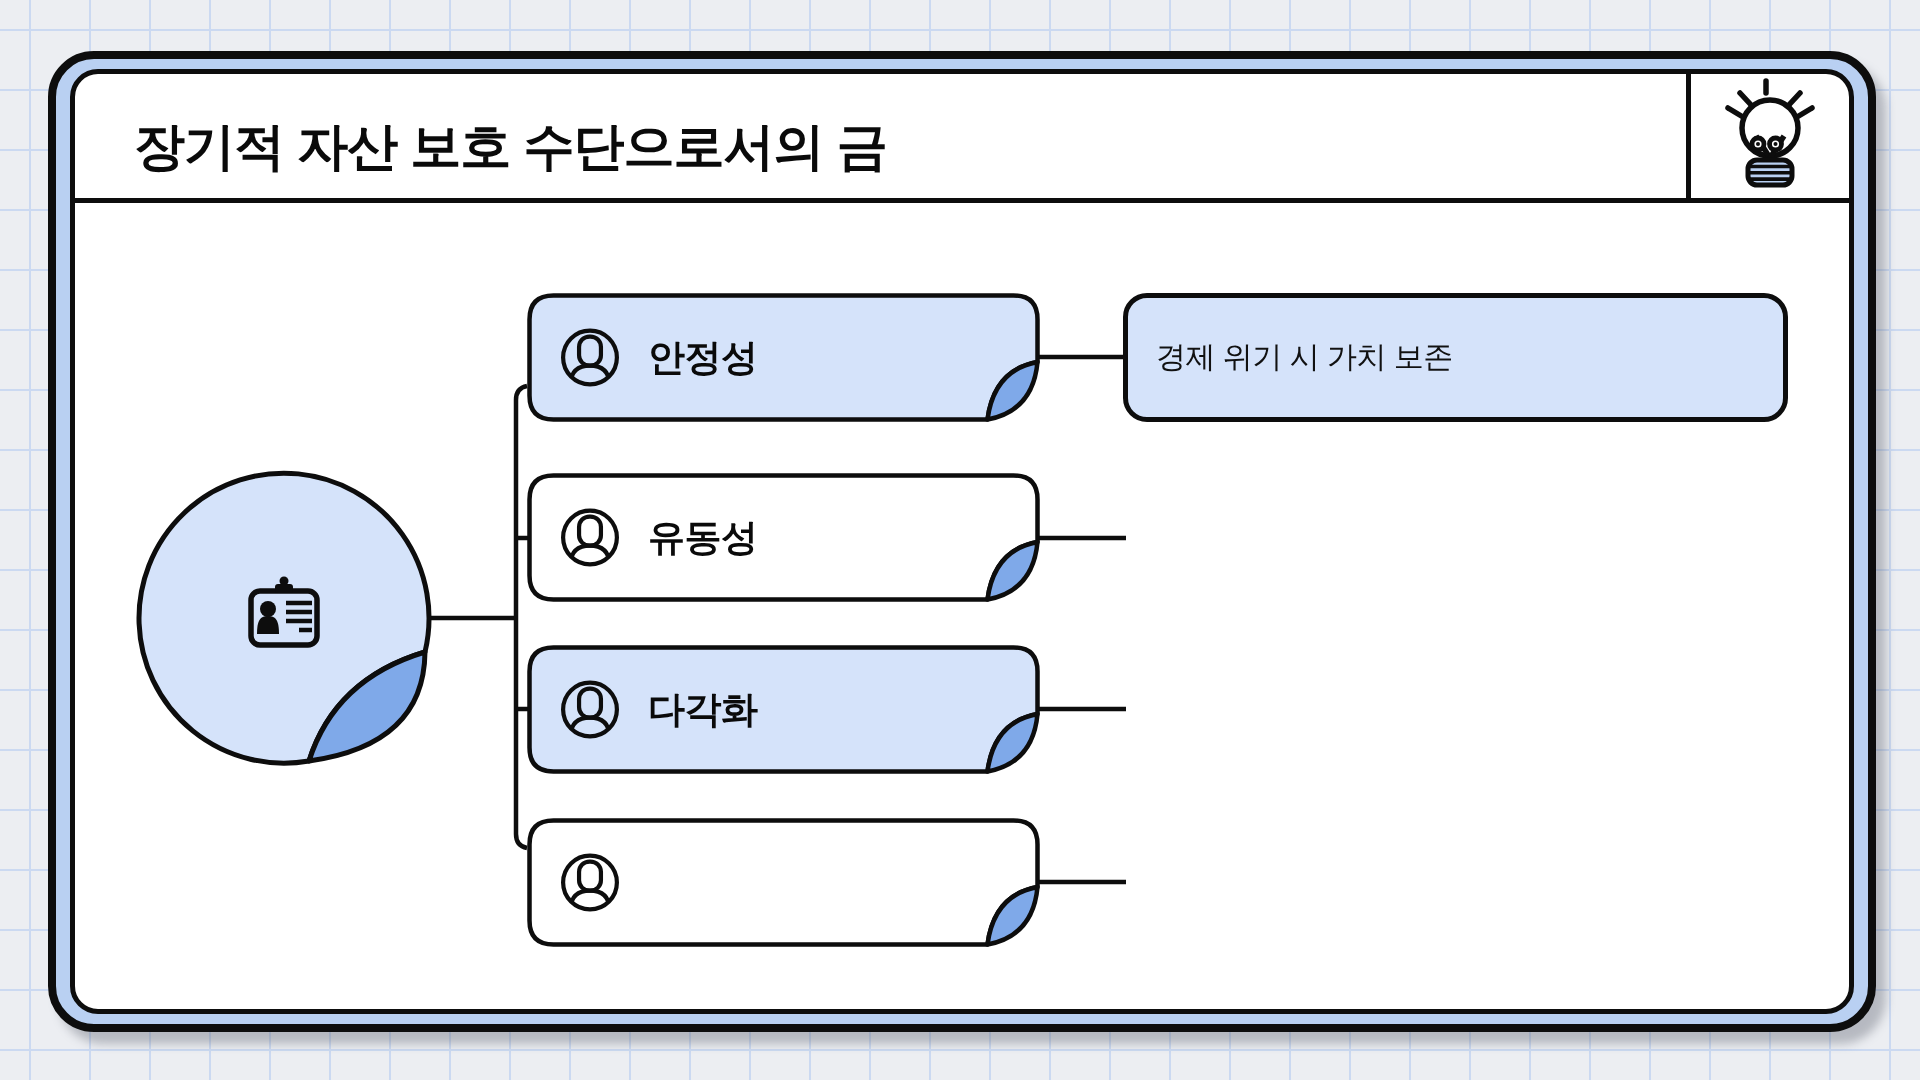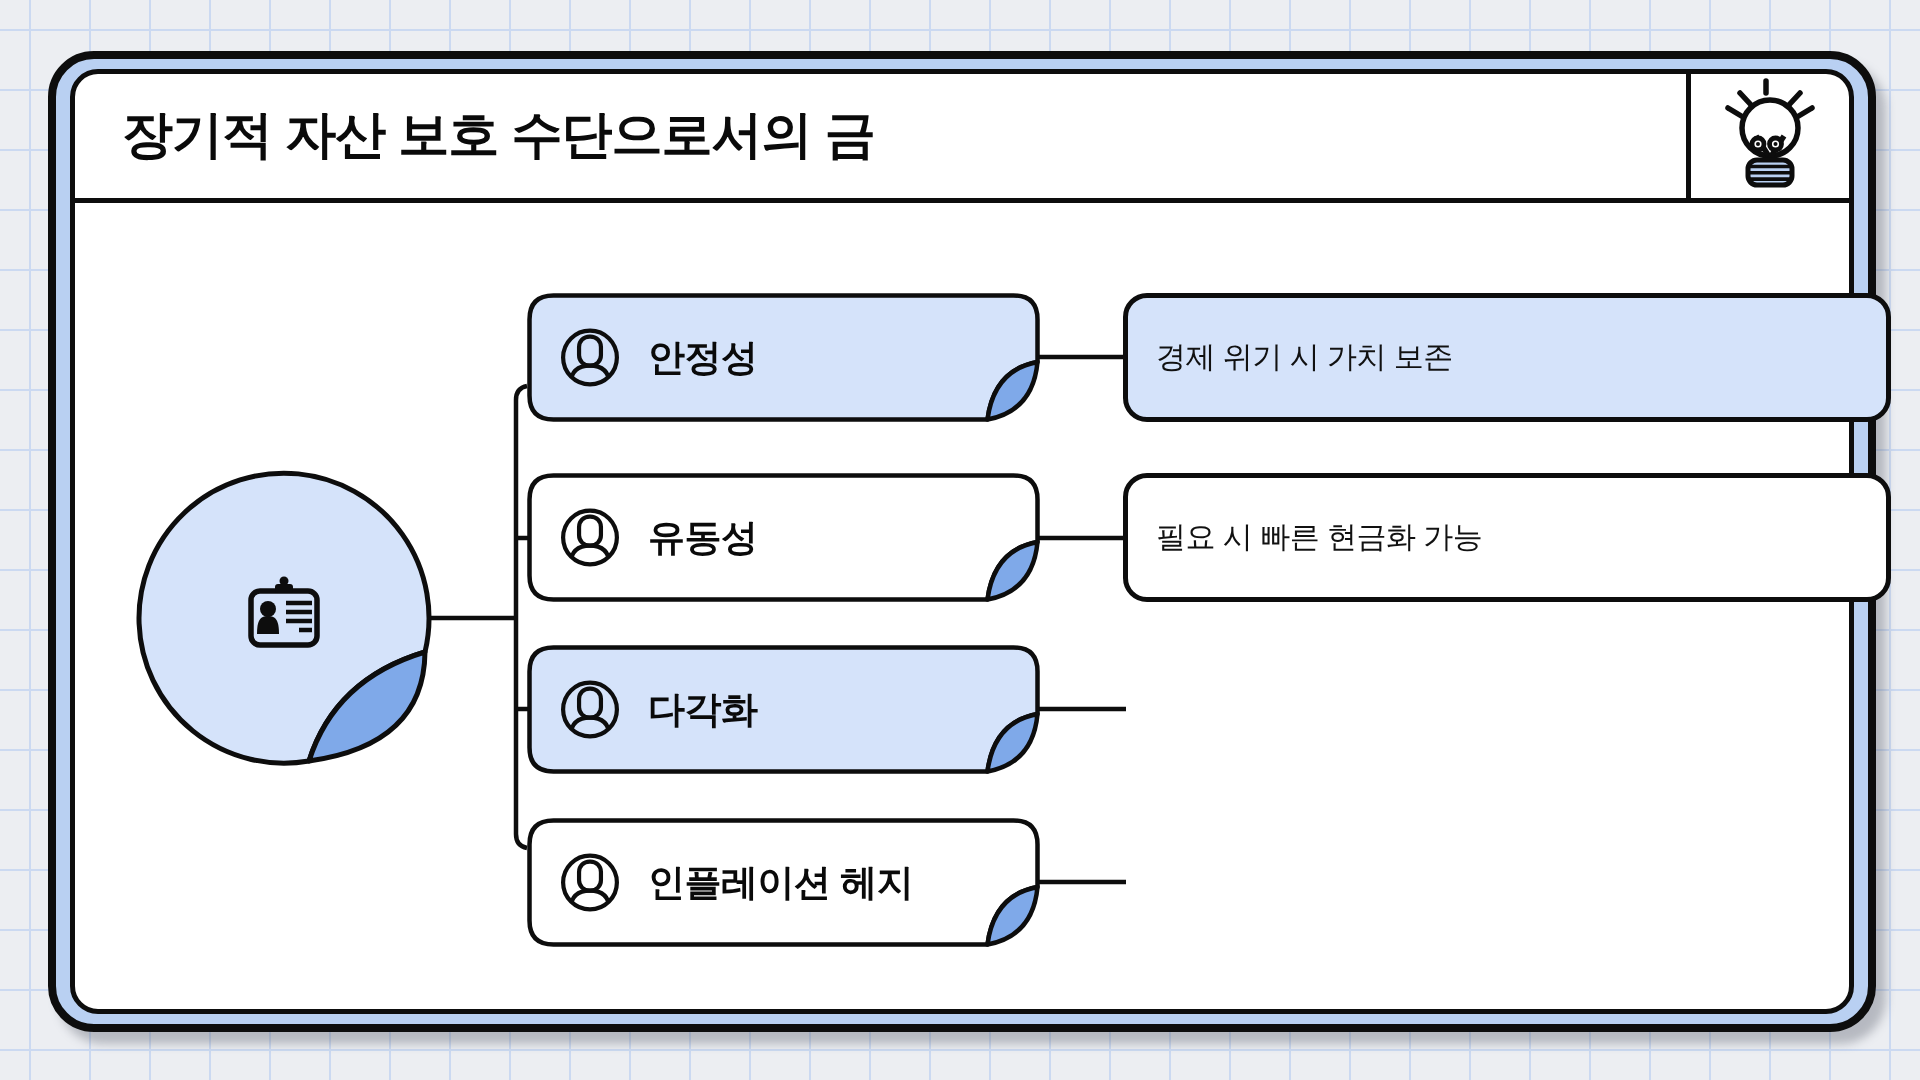--- a/index.html
+++ b/index.html
@@ -29,34 +29,34 @@
   }
   .header-rule{
     position:absolute;left:73px;top:198px;width:1779px;height:5px;
     background:var(--ink,#0d0d0d);
   }
   .header-vrule{
     position:absolute;left:1686px;top:72px;width:5px;height:131px;
     background:var(--ink,#0d0d0d);
   }
   .title{
-    position:absolute;left:122px;top:104px;margin:0;
+    position:absolute;left:122px;top:104px;margin:12px;
     font-size:51px;line-height:62px;font-weight:800;letter-spacing:-1px;
     color:#0a0a0a;white-space:nowrap;
   }
   .connectors{position:absolute;left:0;top:0;}
   .node{position:absolute;left:527px;width:513px;height:129px;text-align:center;}
   .node svg.shape{position:absolute;left:0;top:0;overflow:visible;}
   .node .label{
     position:absolute;left:121px;top:50%;transform:translateY(-50%);
     font-size:37px;font-weight:600;letter-spacing:-0.5px;color:#0a0a0a;white-space:nowrap;
   }
   .r1{top:293px;} .r2{top:473px;} .r3{top:645px;} .r4{top:818px;}
   .desc{
-    position:absolute;left:1123px;width:768px;height:129px;box-sizing:border-box;
+    position:absolute;left:1123px;width:665px;height:129px;box-sizing:border-box;
     border:5px solid var(--ink,#0d0d0d);border-radius:24px;background:#ffffff;
     display:flex;align-items:center;padding-left:28px;
   }
   .desc .desc-text{font-size:30px;color:#111;letter-spacing:-0.5px;white-space:nowrap;}
   .blue-fill{background:var(--boxblue,#d5e3fa);}
   .sticker{position:absolute;left:128px;top:462px;}
   .bulb{position:absolute;left:1712px;top:66px;}
   .stroke-ink{stroke:var(--ink,#0d0d0d);}
 </style>
 </head>
@@ -150,28 +150,24 @@
     </svg>
     <span class="label">유동성</span>
   </div>
 
   <div class="node r4">
     <svg class="shape" width="513" height="129" viewBox="0 0 513 129">
       <path class="node-body stroke-ink" d="M 26.5,2.5 L 486.5,2.5 Q 510.5,2.5 510.5,26.5 L 510.5,69 Q 467,77 460.5,126.5 L 26.5,126.5 Q 2.5,126.5 2.5,102.5 L 2.5,26.5 Q 2.5,2.5 26.5,2.5 Z" fill="#ffffff" stroke-width="4.5" stroke-linejoin="round"></path>
       <path class="stroke-ink" d="M 510.5,69 Q 467,77 460.5,126.5 Q 506,118 510.5,69 Z" fill="var(--flap,#7fa9e9)" stroke-width="4.5" stroke-linejoin="round"></path>
       <use href="#avatar" x="32" y="33.5" width="62" height="62"></use>
     </svg>
-    <span class="label">인플레이션 헤지</span>
   </div>
 
   <div class="desc r1 blue-fill">
     <span class="desc-text">경제 위기 시 가치 보존</span>
-  </div>
-  <div class="desc r2">
-    <span class="desc-text">필요 시 빠른 현금화 가능</span>
   </div>
 
   <svg class="sticker" width="312" height="312" viewBox="0 0 312 312">
     <path d="M297,190 A145,145 0 1 0 181,299 Q207,217 297,190 Z" fill="var(--boxblue,#d5e3fa)" class="stroke-ink" stroke-width="5" stroke-linejoin="round"></path>
     <path d="M297,190 Q207,217 181,299 Q296,283 297,190 Z" fill="var(--flap,#7fa9e9)" class="stroke-ink" stroke-width="5" stroke-linejoin="round"></path>
     <g>
       <rect x="123" y="129" width="66" height="54" rx="9" fill="none" class="stroke-ink" stroke-width="5.5"></rect>
       <circle cx="156" cy="119" r="4.5" fill="#0d0d0d"></circle>
       <rect x="147" y="122" width="18" height="9" rx="3" fill="#0d0d0d"></rect>
       <circle cx="140" cy="147" r="8" fill="#0d0d0d"></circle>

